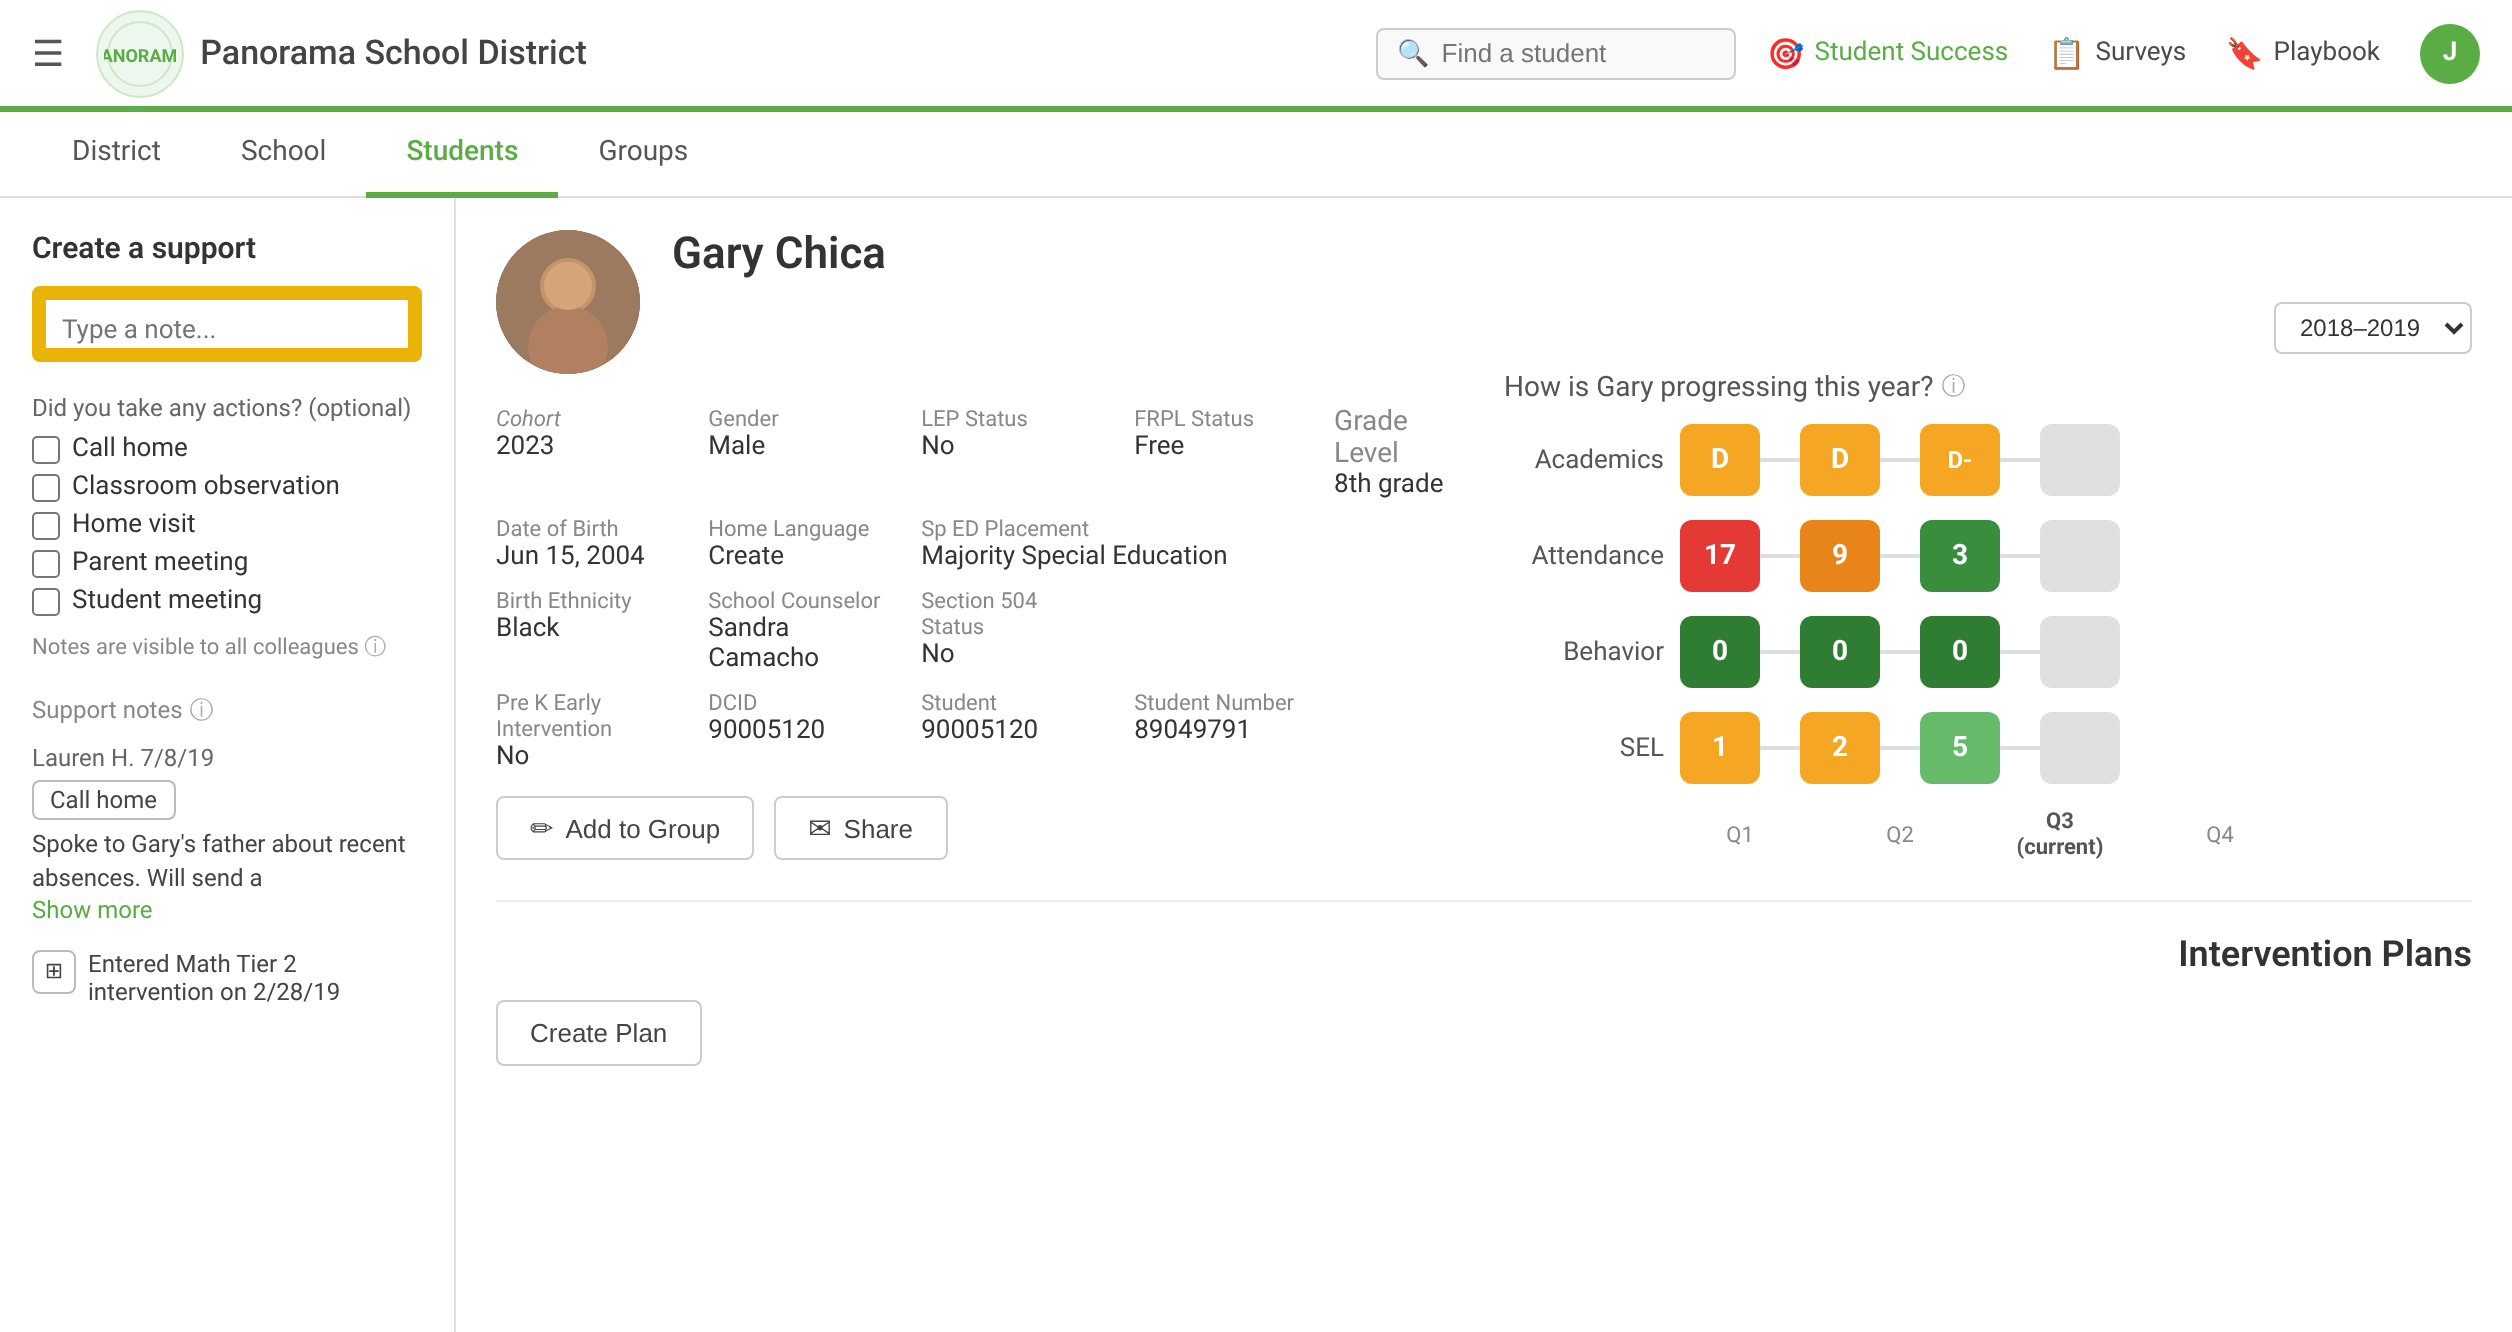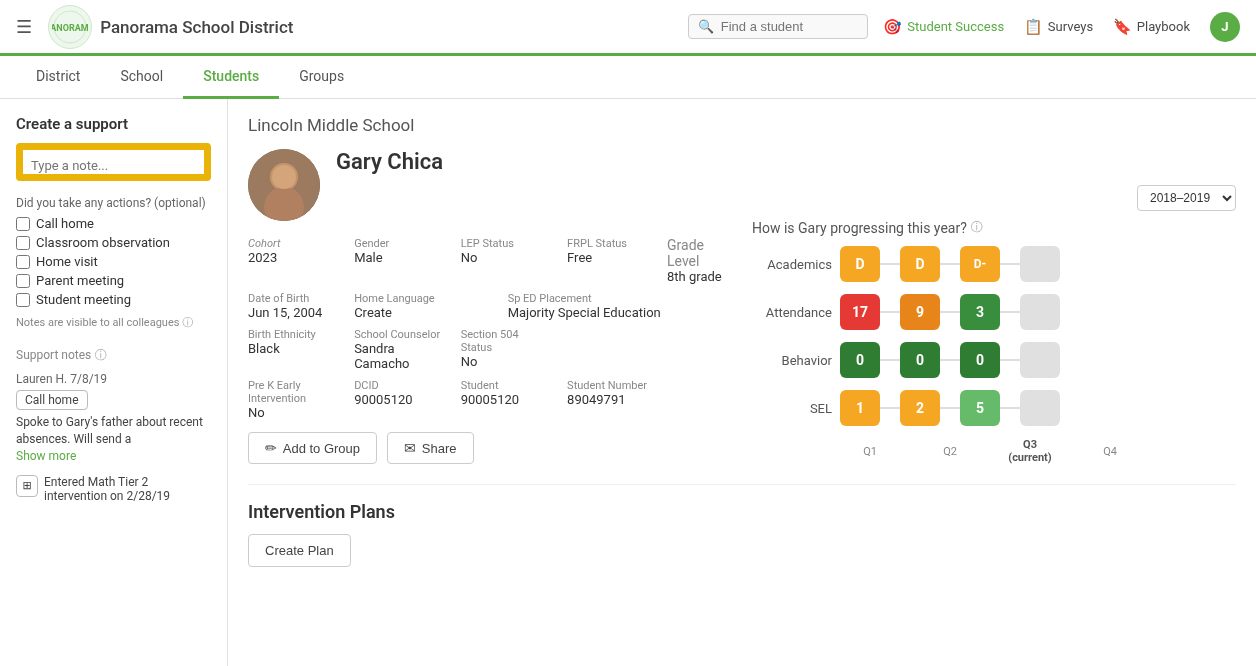--- a/index.html
+++ b/index.html
@@ -142,21 +142,21 @@
     .action-buttons { display: flex; gap: 10px; margin-top: 12px; }
     .btn {
       display: flex; align-items: center; gap: 6px;
       padding: 7px 16px; border: 1px solid #ccc; border-radius: 4px;
       background: #fff; font-size: 13px; color: #444; cursor: pointer;
     }
     .btn-icon { font-size: 14px; }
 
     
     .intervention-section { margin-top: 20px; padding-top: 16px; border-top: 1px solid #eee; }
-    .intervention-title { font-size: 18px; font-weight: 600; color: #333; margin-bottom: 12px; }
+    .intervention-title { font-size: 18px; font-weight: 600; color: #333; margin-bottom: 12px; text-align: right; }
     .create-plan-btn {
       border: 1px solid #ccc; border-radius: 4px; padding: 8px 16px;
       background: #fff; font-size: 13px; color: #444; cursor: pointer;
     }
 
     
     .top-section { display: flex; gap: 20px; align-items: flex-end; }
     .student-info-col { flex: 1; }
     .progress-col { flex: 1; }
   </style>
@@ -248,21 +248,20 @@
       <a class="show-more">Show more</a>
     </div>
 
     <div class="note-entry2">
       <div class="note-entry2-icon">⊞</div>
       <span>Entered Math Tier 2 intervention on 2/28/19</span>
     </div>
   </div>
 
   <div class="content-area">
-    <div class="school-name">Lincoln Middle School</div>
 
     <div class="top-section">
 
       <div class="student-info-col">
         <div class="student-header">
           <div class="student-avatar">
             <div class="student-avatar-inner">
 
               <svg width="72" height="72" viewBox="0 0 72 72">
                 <circle cx="36" cy="36" r="36" fill="#9b7a60"></circle>
@@ -299,21 +298,21 @@
             <div style="font-size:13px;color:#333;">8th grade</div>
           </div>
           <div>
             <div style="font-size:11px;color:#888;">Date of Birth</div>
             <div style="font-size:13px;color:#333;">Jun 15, 2004</div>
           </div>
           <div>
             <div style="font-size:11px;color:#888;">Home Language</div>
             <div style="font-size:13px;color:#333;">Create</div>
           </div>
-          <div style="grid-column: span 3; margin-left: 47px;">
+          <div style="grid-column: span 3;">
             <div style="font-size:11px;color:#888;">Sp ED Placement</div>
             <div style="font-size:13px;color:#333;">Majority Special Education</div>
           </div>
           <div>
             <div style="font-size:11px;color:#888;">Birth Ethnicity</div>
             <div style="font-size:13px;color:#333;">Black</div>
           </div>
           <div>
             <div style="font-size:11px;color:#888;">School Counselor</div>
             <div style="font-size:13px;color:#333;">Sandra Camacho</div>

